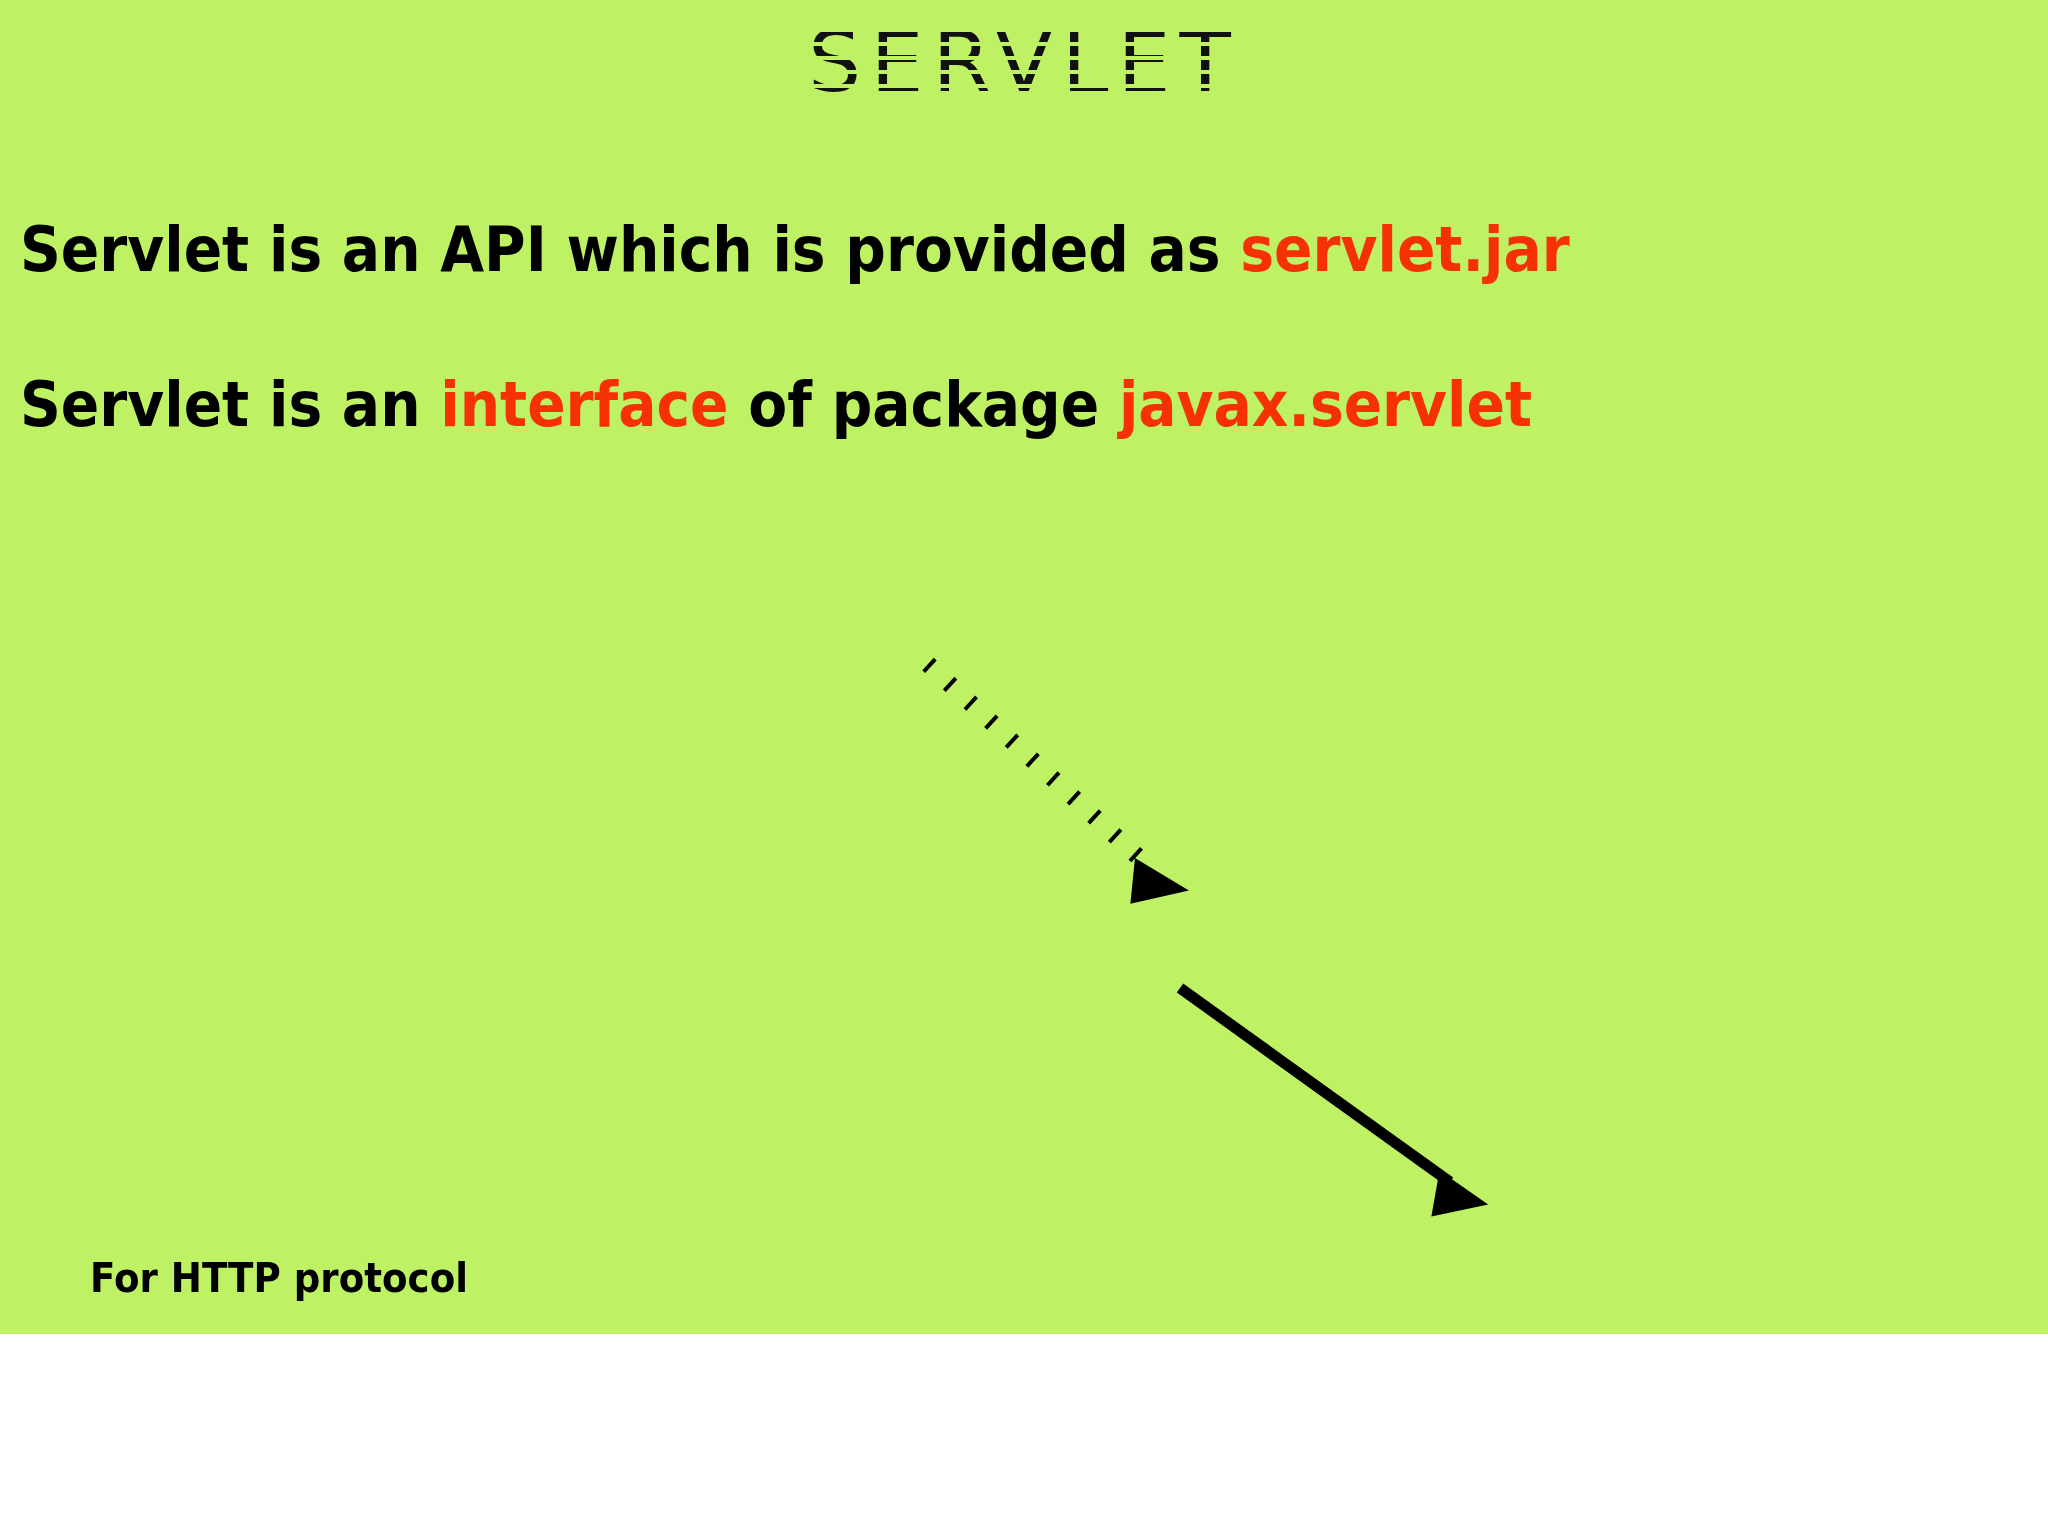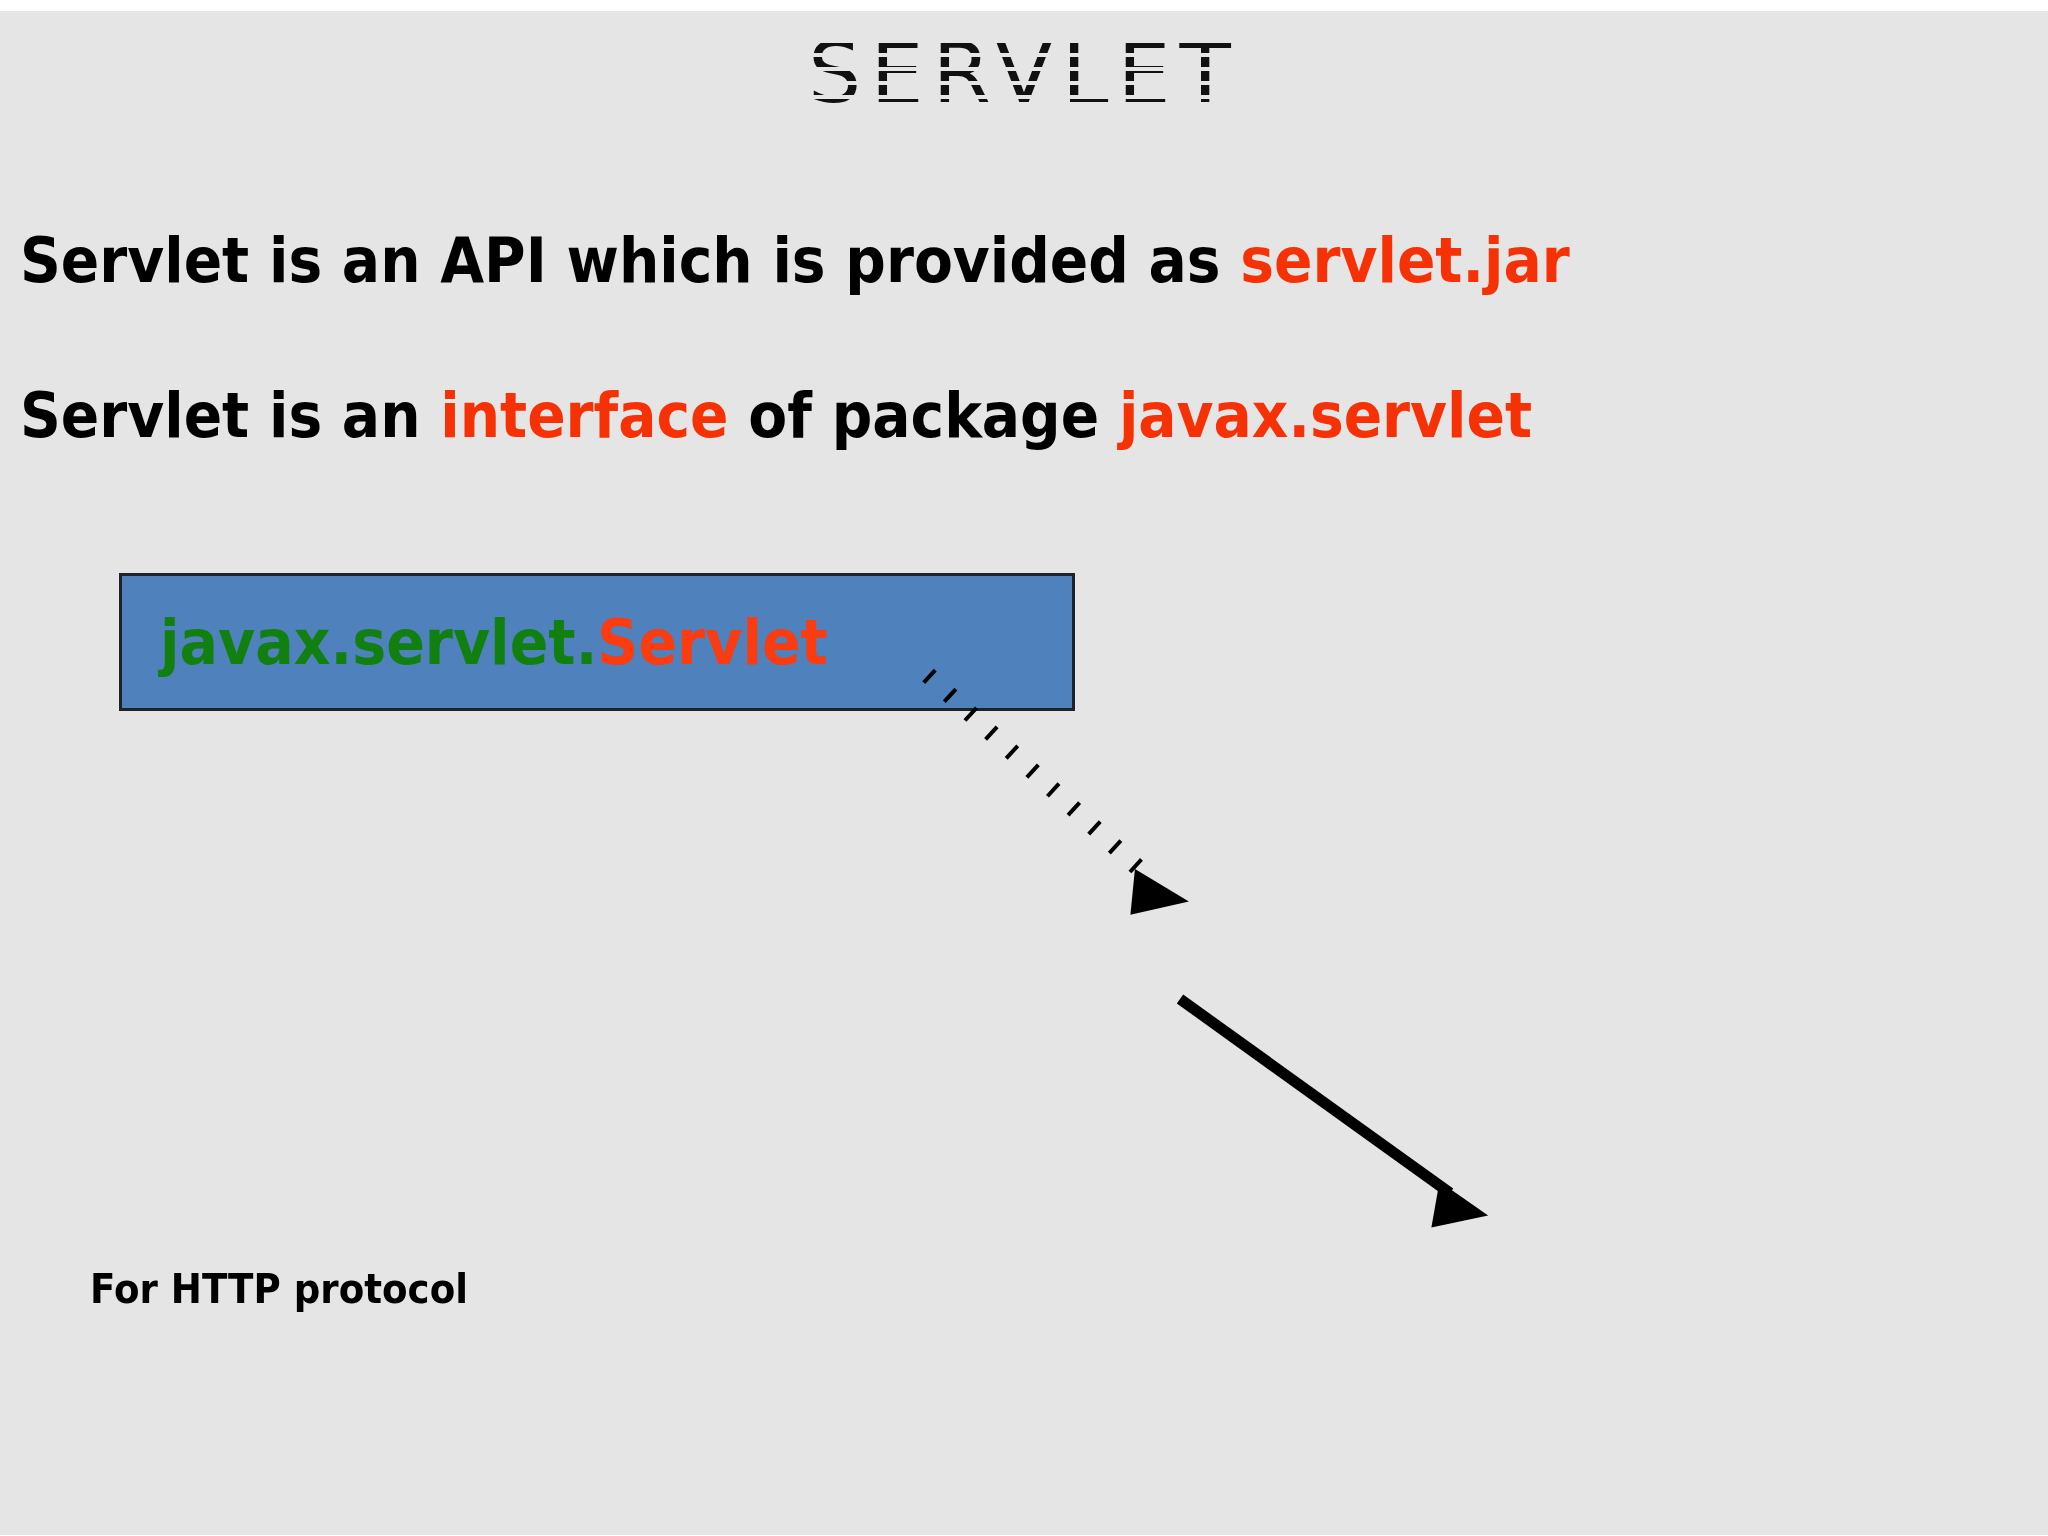--- a/index.html
+++ b/index.html
@@ -10,24 +10,24 @@
   body {
     width: 2048px;
     height: 1536px;
     overflow: hidden;
     font-family: "Liberation Sans", sans-serif;
     position: relative;
   }
 
   #slide {
     position: absolute;
-    left: 0; top: 11px;
+    left: 0; top: 0;
     width: 2048px;
-    height: 1524px;
-    background: #e5e5e5;
+    height: 1334px;
+    background: #bef264;
   }
 
   
   #title {
     position: absolute;
     left: 0;
     top: 18px;
     width: 2048px;
     text-align: center;
     font-family: "DejaVu Sans", sans-serif;
@@ -143,25 +143,20 @@
   <div id="title">SERVLET</div>
 
   <div id="line1" class="bullet-line">
     <span>Servlet is an API which is provided as </span><span class="accent">servlet.jar</span>
   </div>
 
   <div id="line2" class="bullet-line">
     <span>Servlet is an </span><span class="accent">interface</span><span> of package </span><span class="accent">javax.servlet</span>
   </div>
 
-  <div id="box-servlet" class="cls-box">
-    <div class="box-text">
-      <span class="pkg">javax.servlet.</span><span class="cls">Servlet</span>
-    </div>
-  </div>
 
 
 
   <div id="caption">For HTTP protocol</div>
 
   <svg id="arrows" viewBox="0 0 2048 1536">
 
     <g>
       <line x1="928" y1="664" x2="1148" y2="866" stroke="#000000" stroke-width="17" stroke-linecap="butt" stroke-dasharray="4 24"></line>
       <polygon points="1140,854 1186,897 1126,898" fill="#000000" transform="rotate(-12 1156 880)"></polygon>

